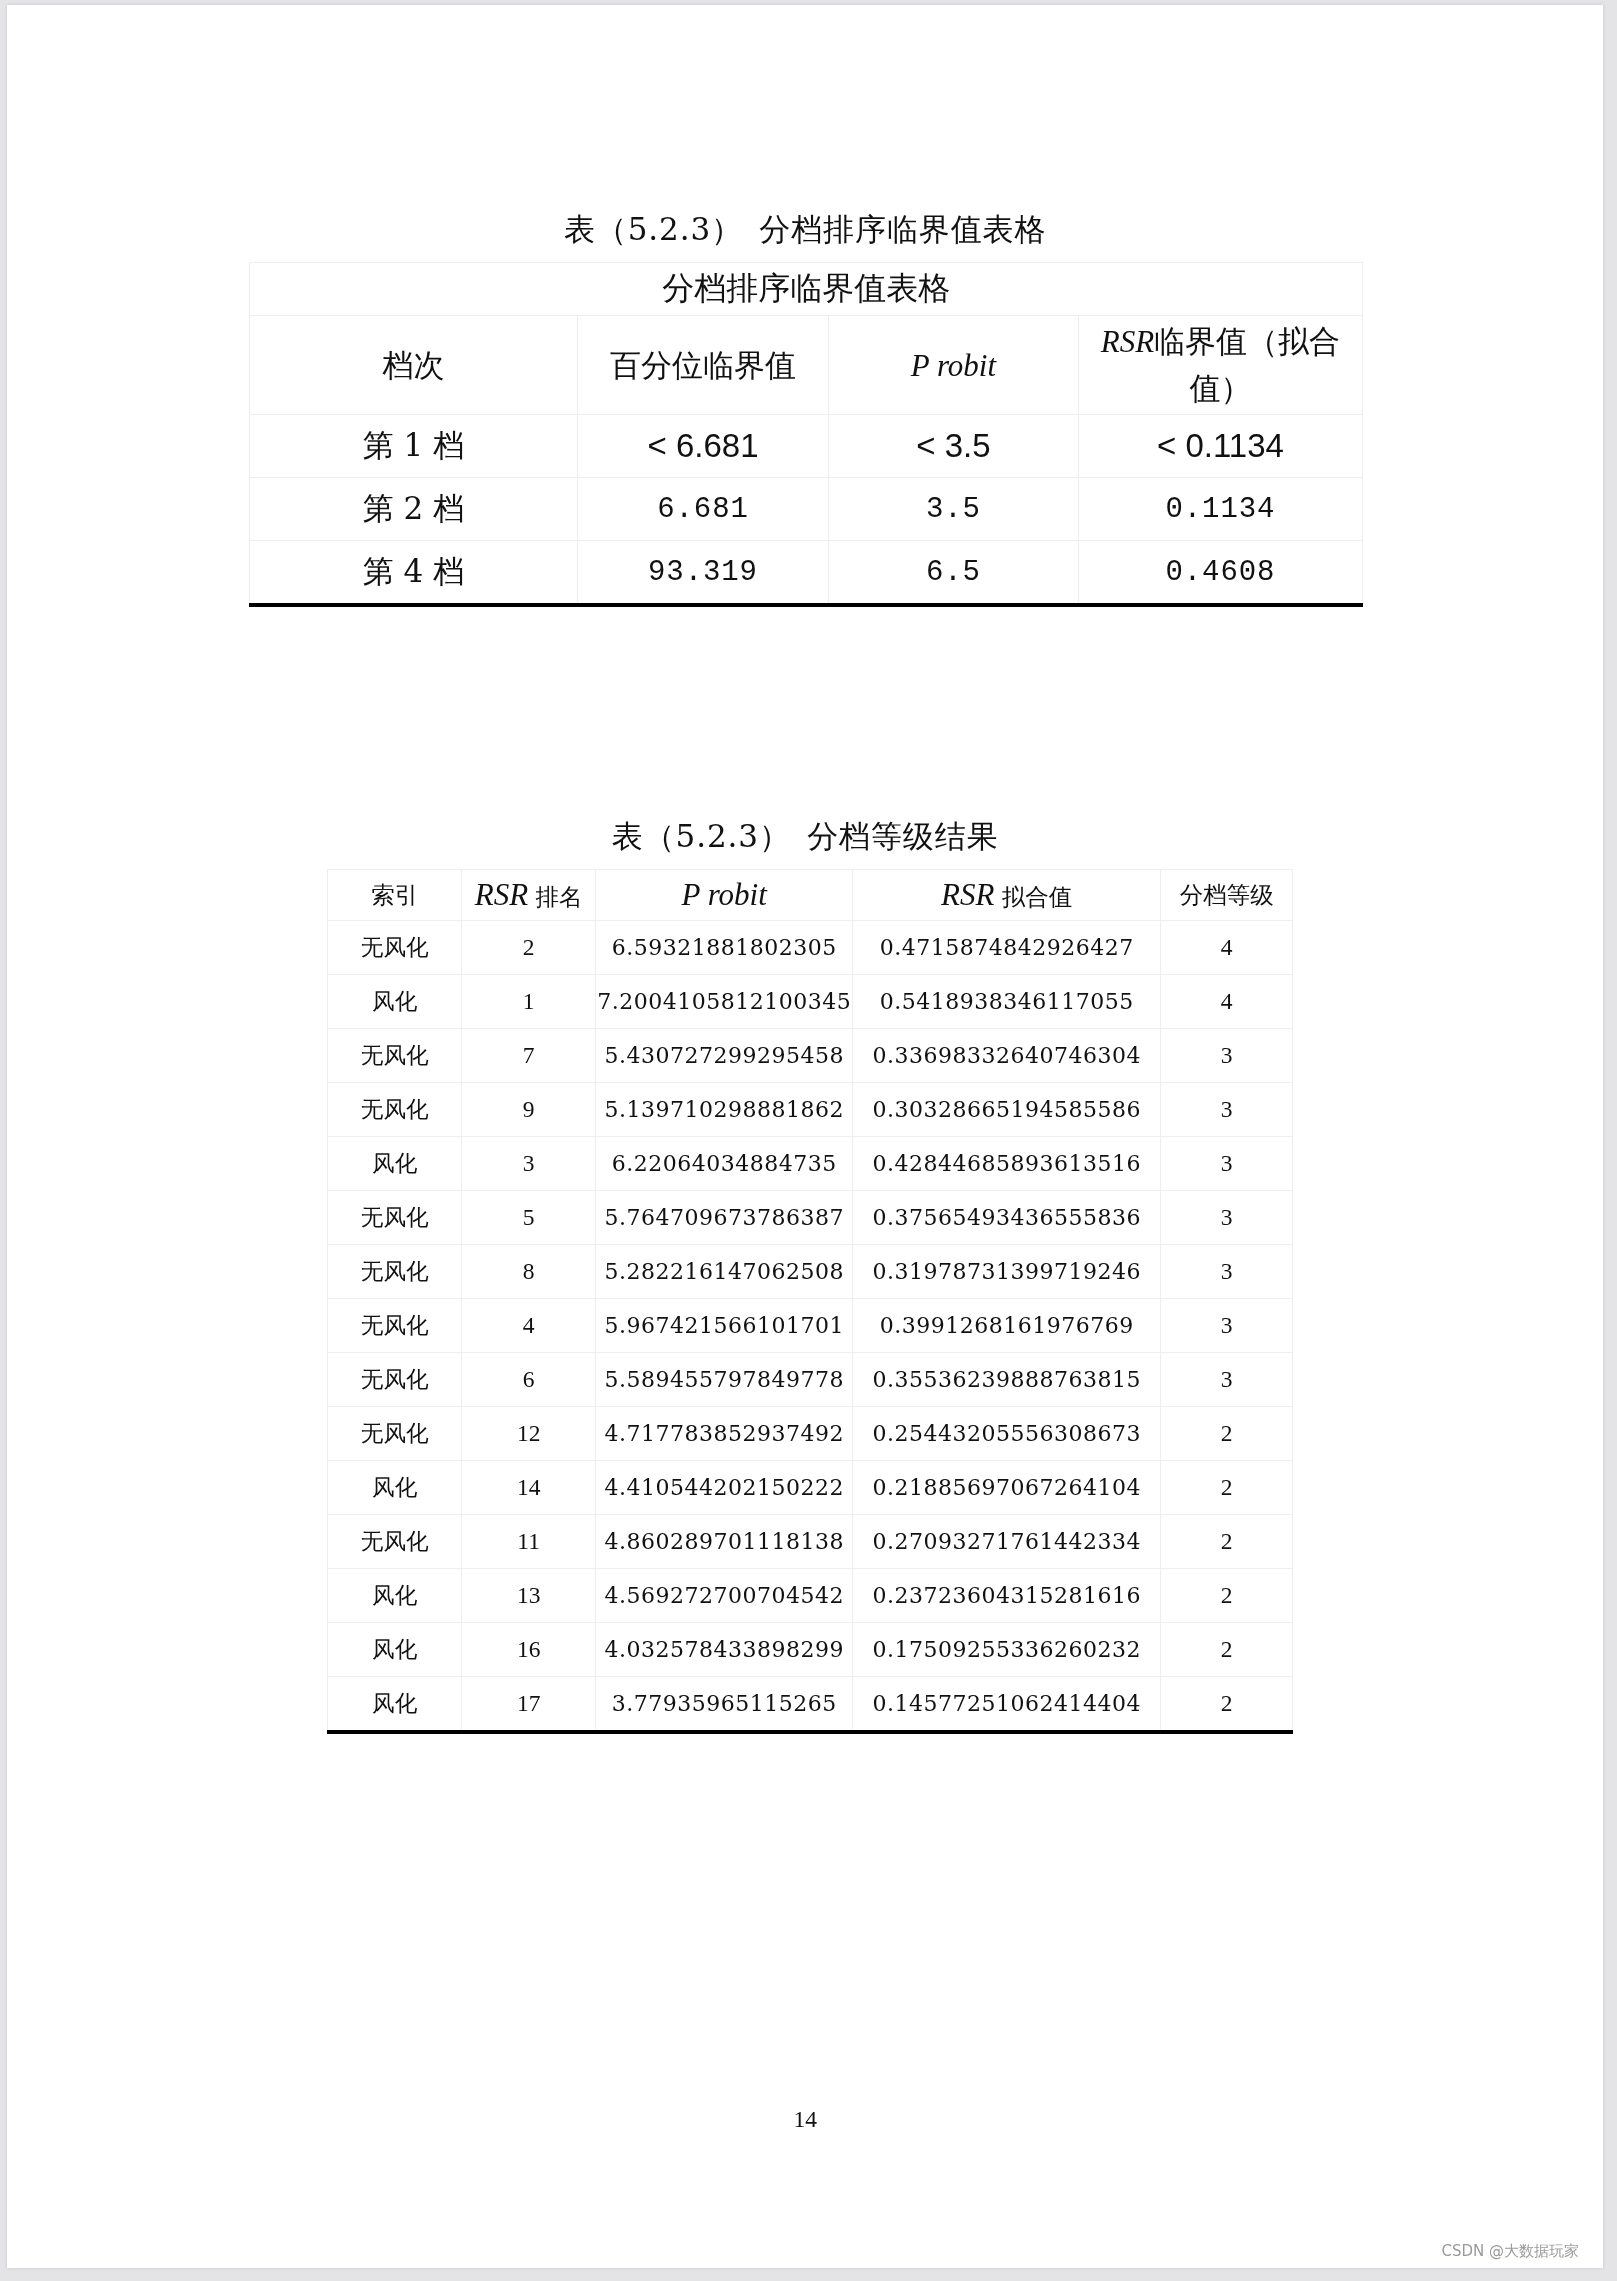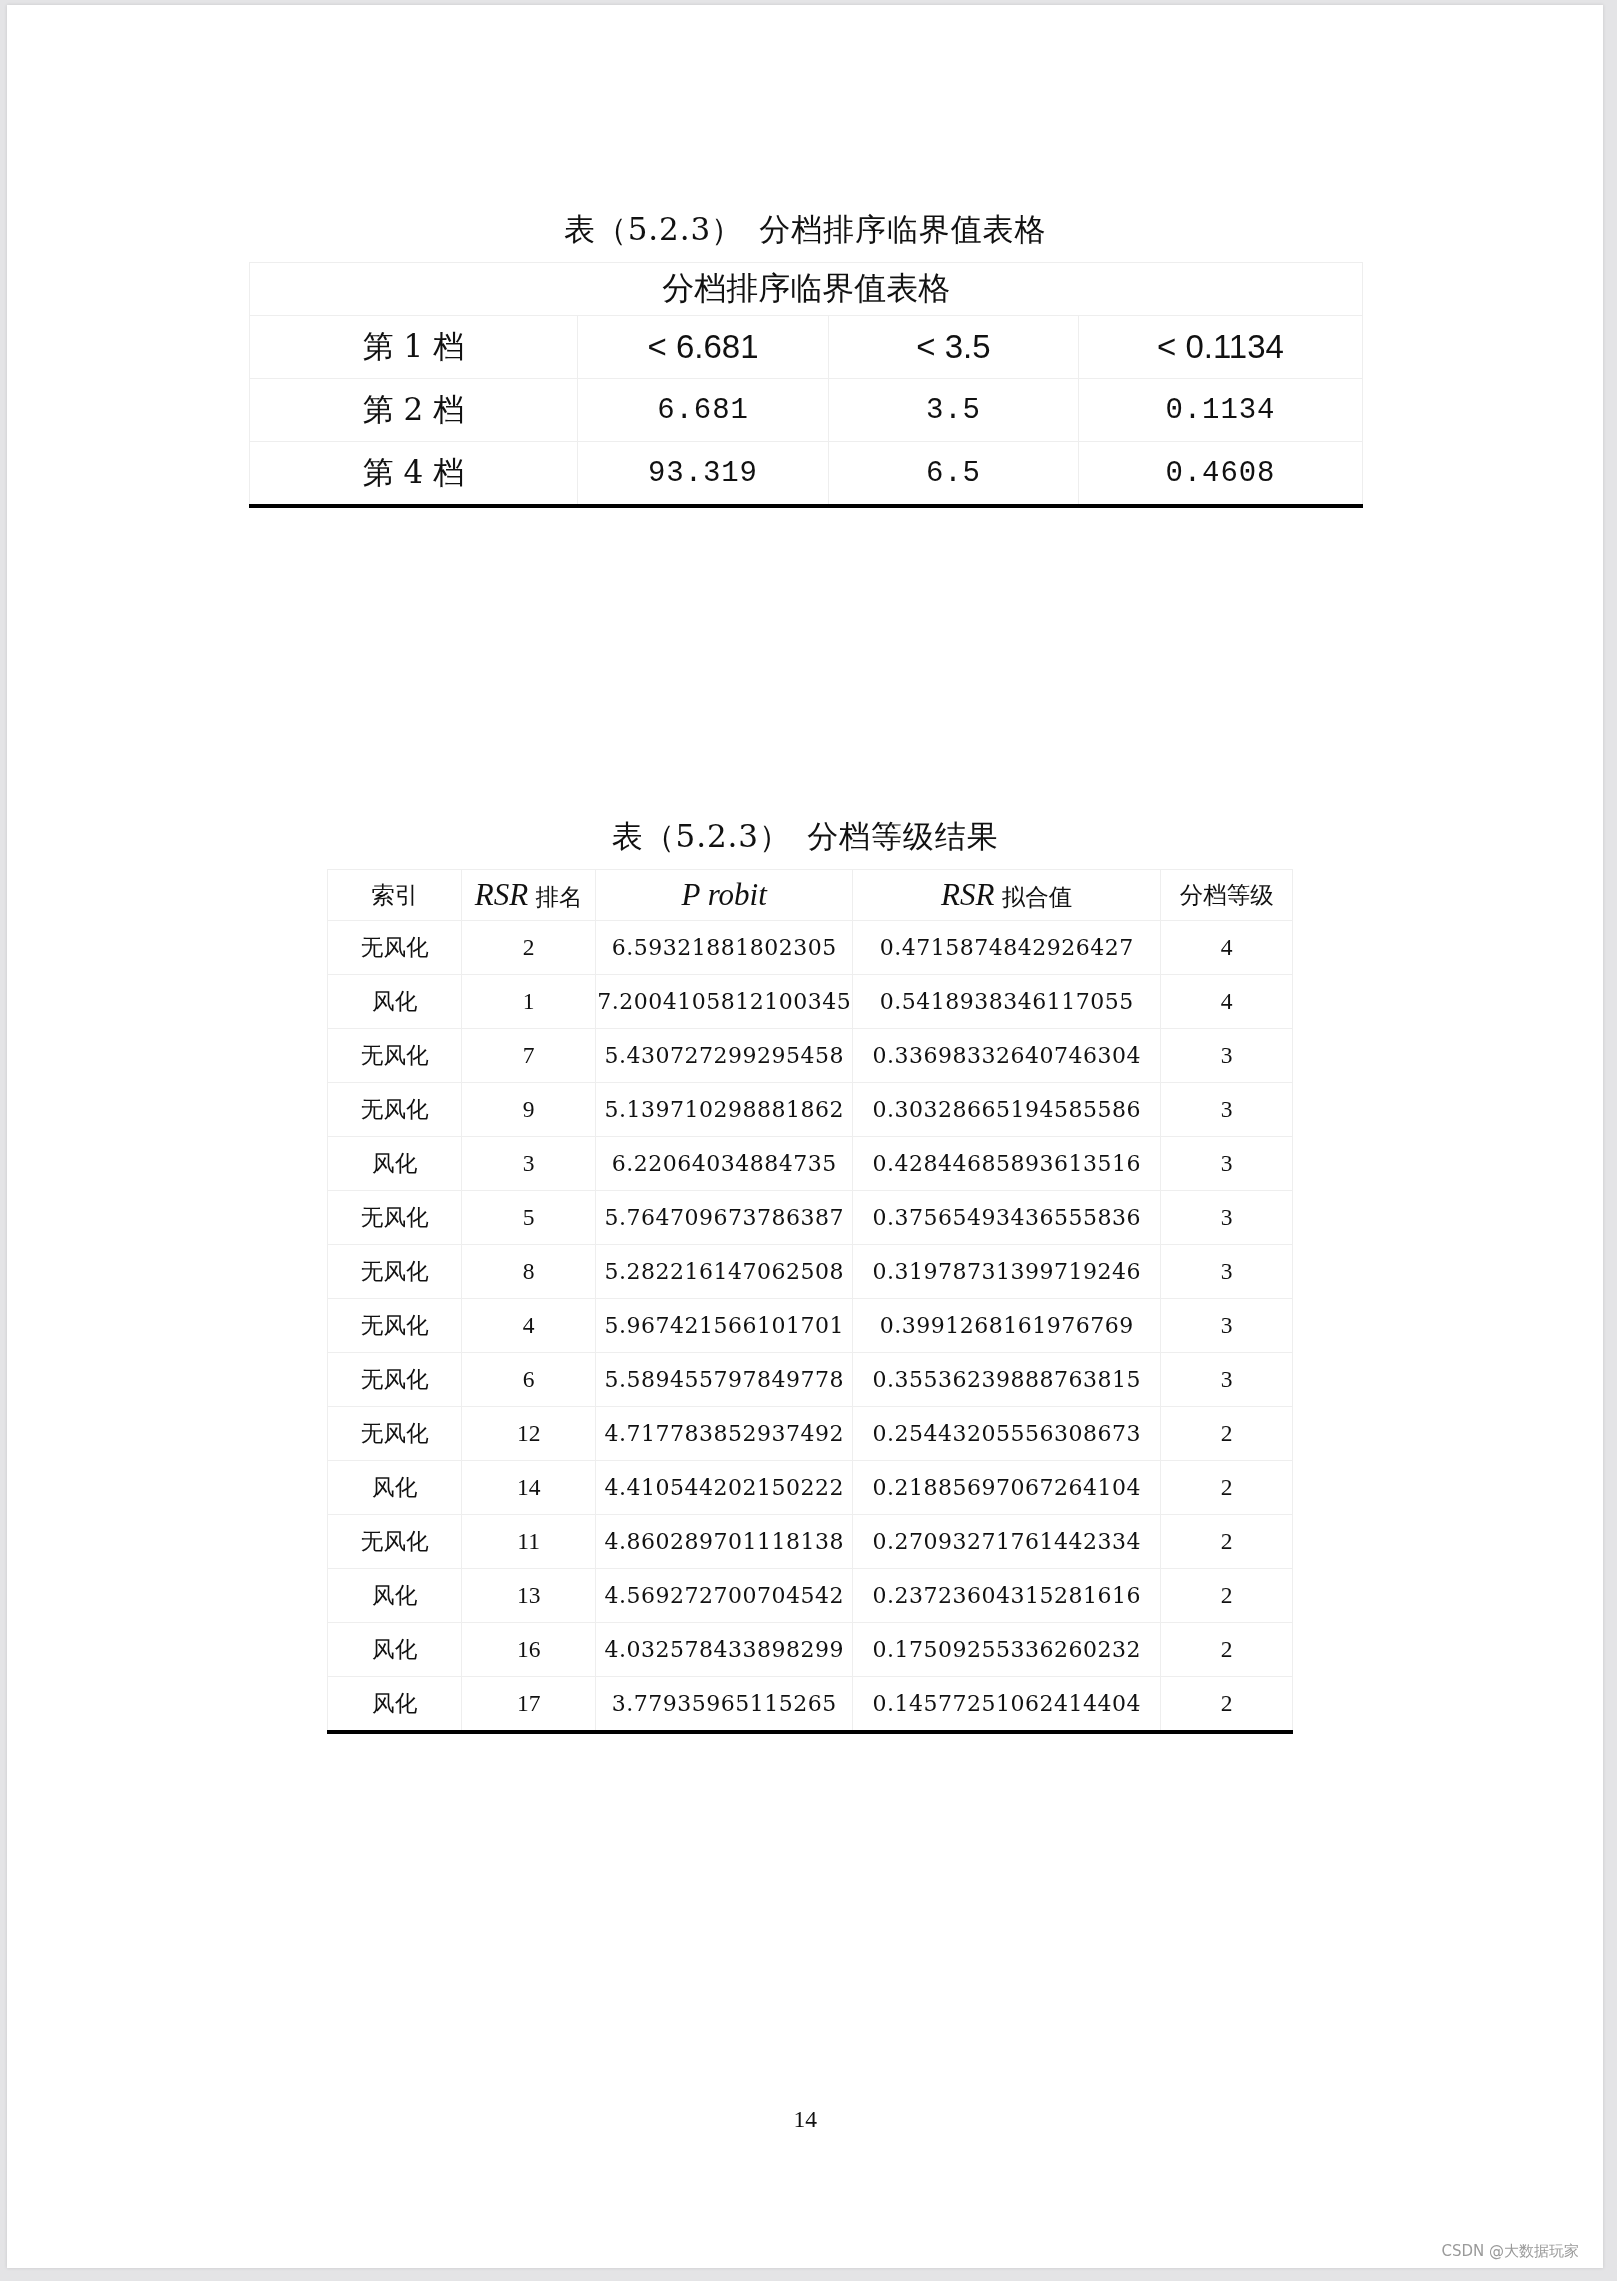--- a/index.html
+++ b/index.html
@@ -105,20 +105,26 @@
   <table class="t" id="t1">
     <colgroup>
       <col style="width:327px">
       <col style="width:251px">
       <col style="width:249px">
       <col style="width:284px">
     </colgroup>
     <tbody>
         <tr class="title-row">
       <th colspan="4">分档排序临界值表格</th>
+    </tr>
+    <tr class="hdr-row">
+      <th>档次</th>
+      <th>百分位临界值</th>
+      <th><span class="it">P robit</span></th>
+      <th style="padding:0 5.4px;"><span class="it">RSR</span><span>临界值（拟合值）</span></th>
     </tr>
     <tr class="data-row">
       <td>第 1 档</td>
       <td class="num">&lt; 6.681</td>
       <td class="num">&lt; 3.5</td>
       <td class="num">&lt; 0.1134</td>
     </tr>
     <tr class="data-row">
       <td>第 2 档</td>
       <td class="num-wide">6.681</td>

